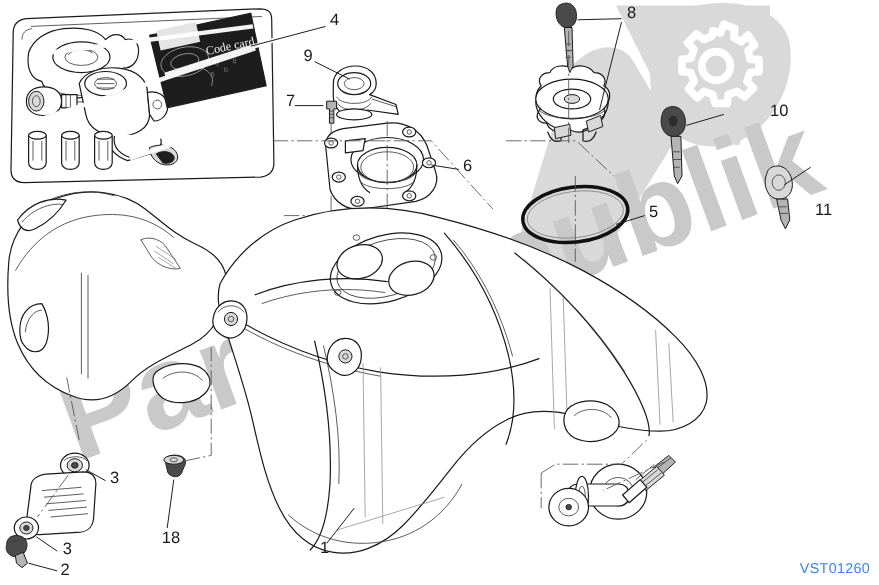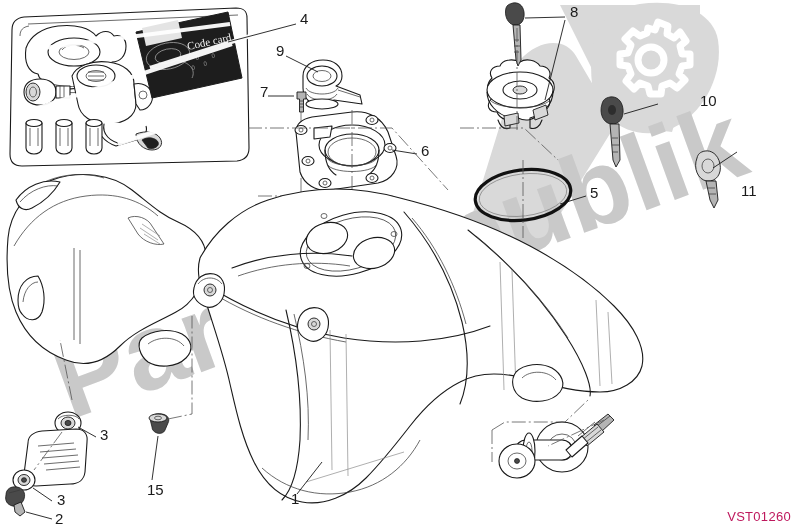--- a/index.html
+++ b/index.html
@@ -32,21 +32,21 @@
     user-select: none;
     white-space: nowrap;
   }
   #partno {
     position: absolute;
     right: 8px;
     bottom: 8px;
     font-family: "Liberation Sans", sans-serif;
     font-size: 13px;
     letter-spacing: 0.3px;
-    color: #be185d;
+    color: #3b82f6;
   }
   .wm-text {
     font-family: "Liberation Sans", sans-serif;
     font-weight: bold;
     fill: #c9c9c9;
   }
 </style>
 </head>
 <body>
 
@@ -385,18 +385,18 @@
   <div class="callout" style="left:55px;  top:511px;">2</div>
   <div class="callout" style="left:57px;  top:492px;">3</div>
   <div class="callout" style="left:300px; top:11px;">4</div>
   <div class="callout" style="left:590px; top:185px;">5</div>
   <div class="callout" style="left:421px; top:143px;">6</div>
   <div class="callout" style="left:260px; top:84px;">7</div>
   <div class="callout" style="left:570px; top:4px;">8</div>
   <div class="callout" style="left:276px; top:43px;">9</div>
   <div class="callout" style="left:663px; top:93px;margin-left:37px;">10</div>
   <div class="callout" style="left:741px; top:141px;margin-top:42px;">11</div>
-  <div class="callout" style="left:147px; top:482px;">15</div>
+  <div class="callout" style="left:147px; top:482px;">18</div>
   <div class="callout" style="left:100px; top:427px;">3</div>
 
   <div id="partno">VST01260</div>
 
 </div>
 
 </body></html>

